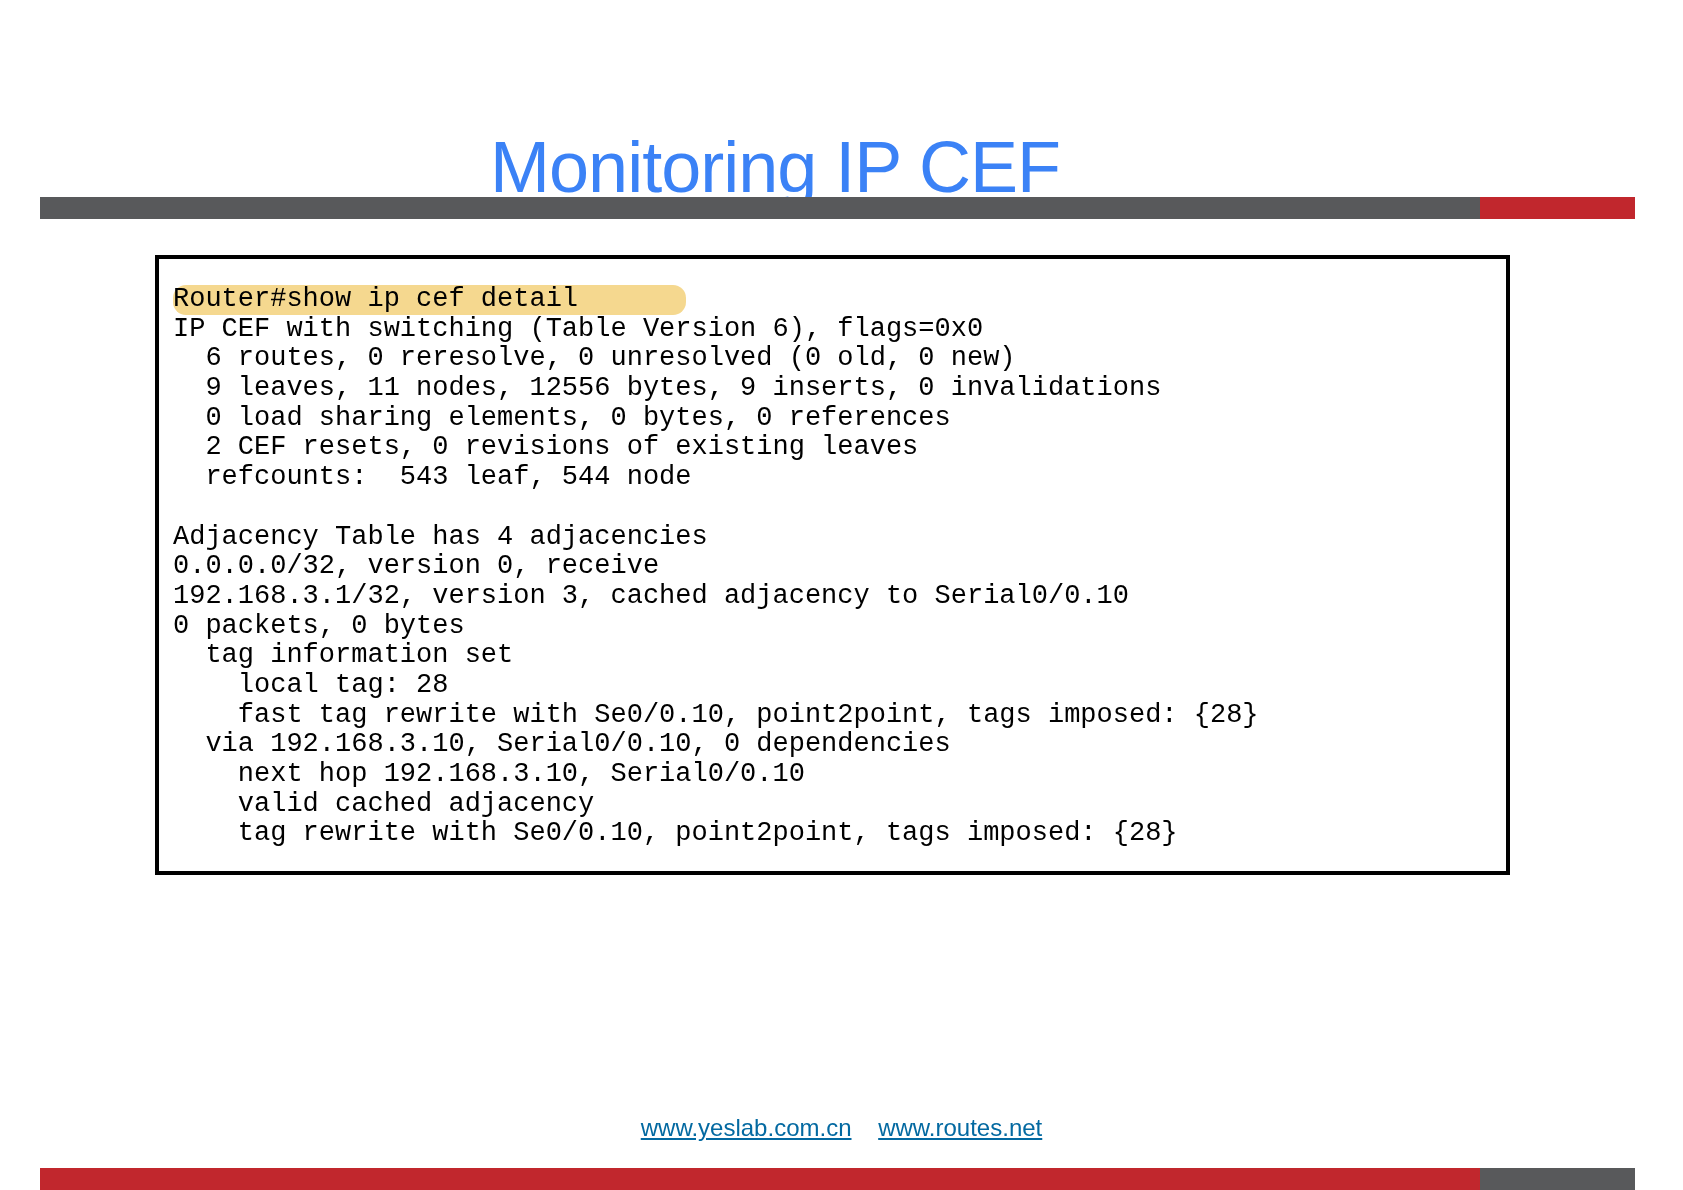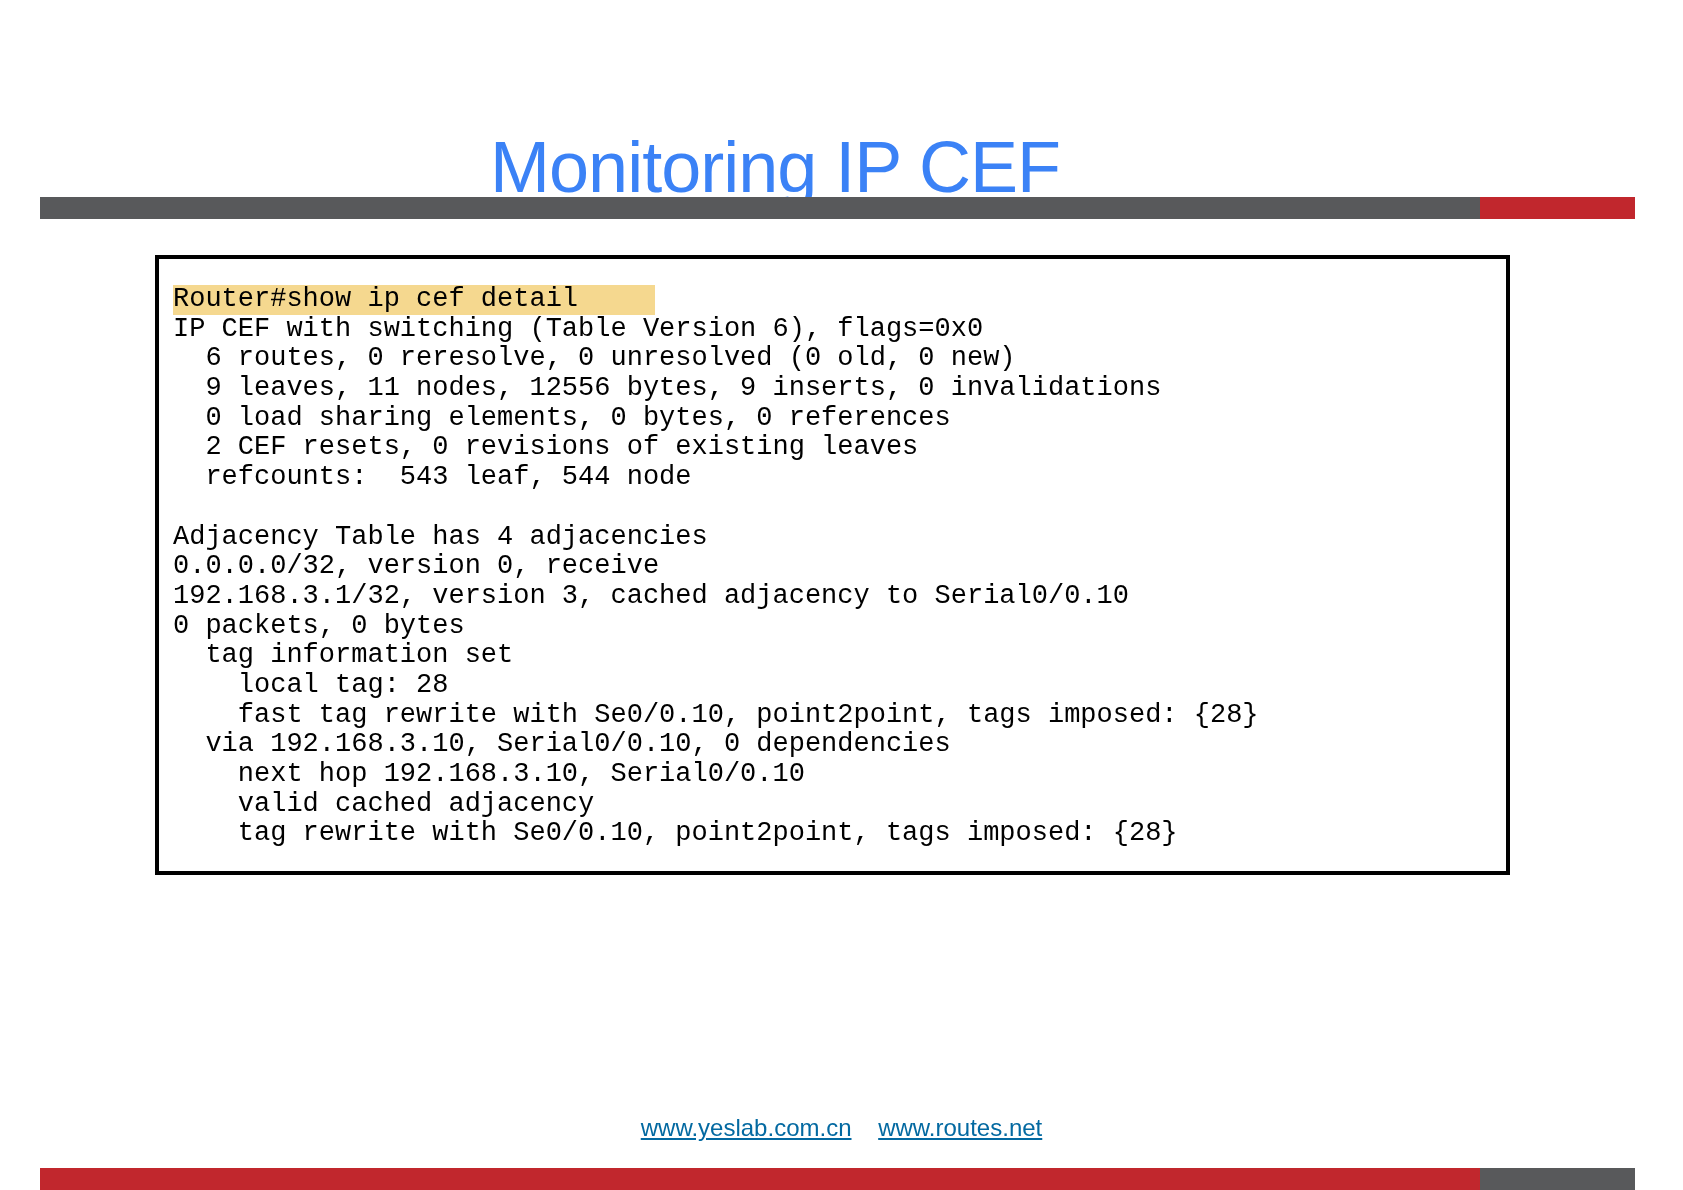--- a/index.html
+++ b/index.html
@@ -60,21 +60,22 @@
     padding: 26px 14px 22px 14px;
     font-family: "Courier New", Courier, monospace;
     font-size: 27px;
     line-height: 1.1;
     color: #000;
     white-space: pre;
   }
   .cmd-highlight {
     display: inline-block;
     background: #f5d88f;
-    padding-right: 77px;
+    padding-right: 108px;
+    border-radius: 13px;
   }
   .footer-links {
     position: absolute;
     bottom: 48px;
     left: 0;
     width: 100%;
     text-align: center;
     font-size: 24px;
     color: #333;
   }

